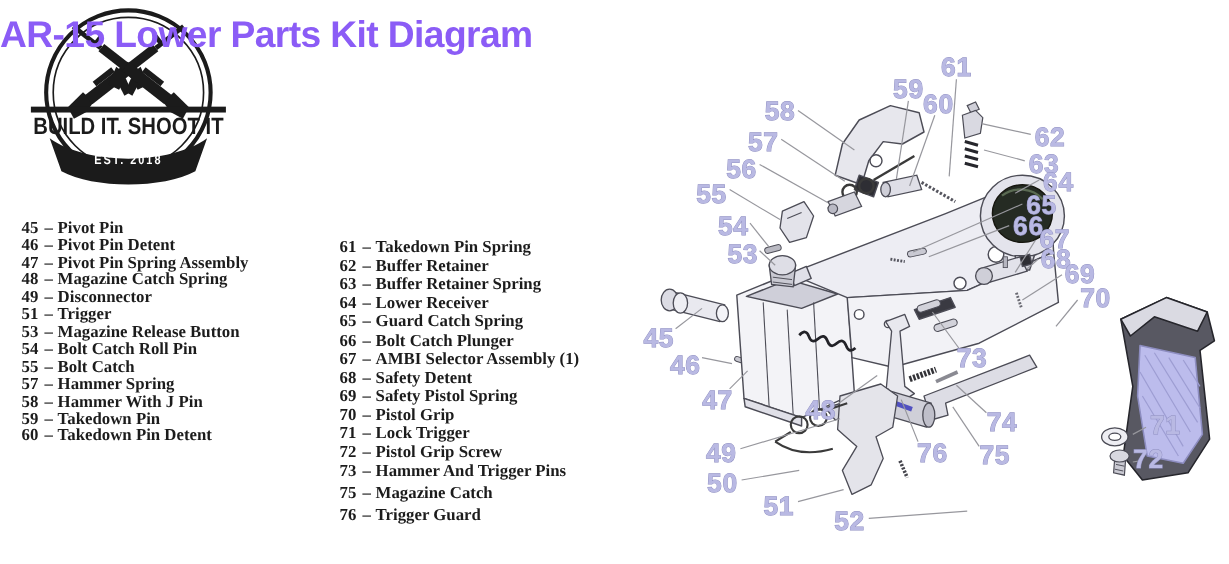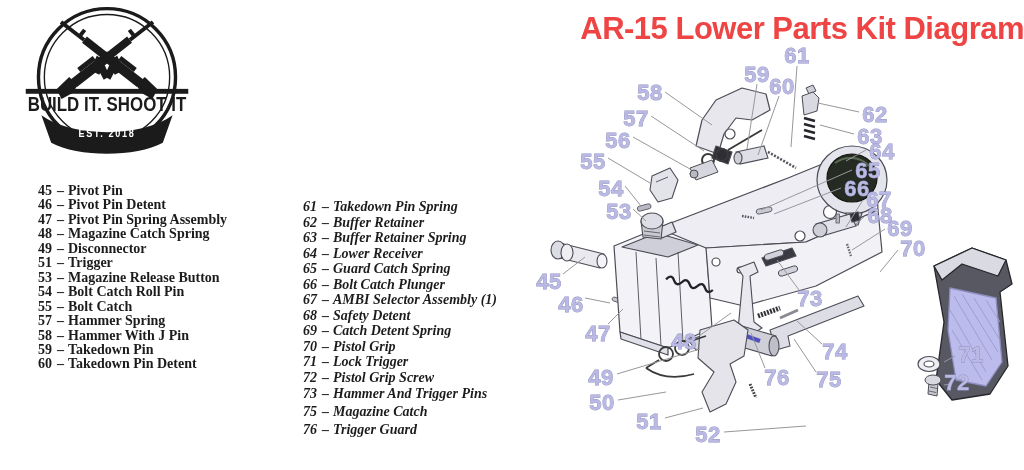--- a/index.html
+++ b/index.html
@@ -8,33 +8,33 @@
     font-family:"Liberation Sans",sans-serif;
   }
   .page{position:absolute;inset:0;}
   
   .logo{position:absolute;left:14px;top:4px;width:186px;height:158px;}
   .logo svg{width:100%;height:100%;}
   .logo-main-text{font-family:"Liberation Sans",sans-serif;font-weight:bold;fill:#1b1b1b;}
   .logo-est-text{font-family:"Liberation Sans",sans-serif;font-weight:bold;fill:#ffffff;letter-spacing:2px;}
   
   .title{
-    position:absolute;left:0;right:0;top:11px;margin:0;text-align:right;
+    position:absolute;left:0;right:0;top:11px;margin:0;text-align:left;
     font-family:"Liberation Sans",sans-serif;font-weight:bold;font-size:31px;
-    letter-spacing:-0.5px;color:#ef4444;
+    letter-spacing:-0.5px;color:#8b5cf6;
   }
   
   .plist{
     position:absolute;font-family:"Liberation Serif",serif;font-weight:bold;
     color:#1c1c1c;font-size:14px;
   }
-  .plist .row{white-space:nowrap;margin-left:20px;}
+  .plist .row{white-space:nowrap;}
   .list-left{left:18px;top:184px;}
   .list-left .row{line-height:14.45px;}
-  .list-right{left:283px;top:199px;font-style:italic;}
+  .list-right{left:283px;top:199px;}
   .list-right .row{line-height:15.55px;}
   .plist .row.gap{margin-top:2.5px;}
   .plist .dash{padding:0 4px 0 5px;}
   
   .diagram{position:absolute;left:512px;top:0;width:512px;height:470px;}
   .leader{stroke:#97979d;stroke-width:1;fill:none;}
   text.callout{
     font-family:"Liberation Sans",sans-serif;font-weight:bold;font-size:22px;
     letter-spacing:0.5px;text-anchor:middle;
     stroke:#9090c2;stroke-width:0.8px;paint-order:stroke;
@@ -122,21 +122,21 @@
       <div class="row"><span class="num">64</span><span class="dash">–</span><span class="pname">Lower Receiver</span></div>
 
       <div class="row"><span class="num">65</span><span class="dash">–</span><span class="pname">Guard Catch Spring</span></div>
 
       <div class="row"><span class="num">66</span><span class="dash">–</span><span class="pname">Bolt Catch Plunger</span></div>
 
       <div class="row"><span class="num">67</span><span class="dash">–</span><span class="pname">AMBI Selector Assembly (1)</span></div>
 
       <div class="row"><span class="num">68</span><span class="dash">–</span><span class="pname">Safety Detent</span></div>
 
-      <div class="row"><span class="num">69</span><span class="dash">–</span><span class="pname">Catch Detent Spring</span></div>
+      <div class="row"><span class="num">69</span><span class="dash">–</span><span class="pname">Safety Pistol Spring</span></div>
 
       <div class="row"><span class="num">70</span><span class="dash">–</span><span class="pname">Pistol Grip</span></div>
 
       <div class="row"><span class="num">71</span><span class="dash">–</span><span class="pname">Lock Trigger</span></div>
 
       <div class="row"><span class="num">72</span><span class="dash">–</span><span class="pname">Pistol Grip Screw</span></div>
 
       <div class="row"><span class="num">73</span><span class="dash">–</span><span class="pname">Hammer And Trigger Pins</span></div>
 
 

